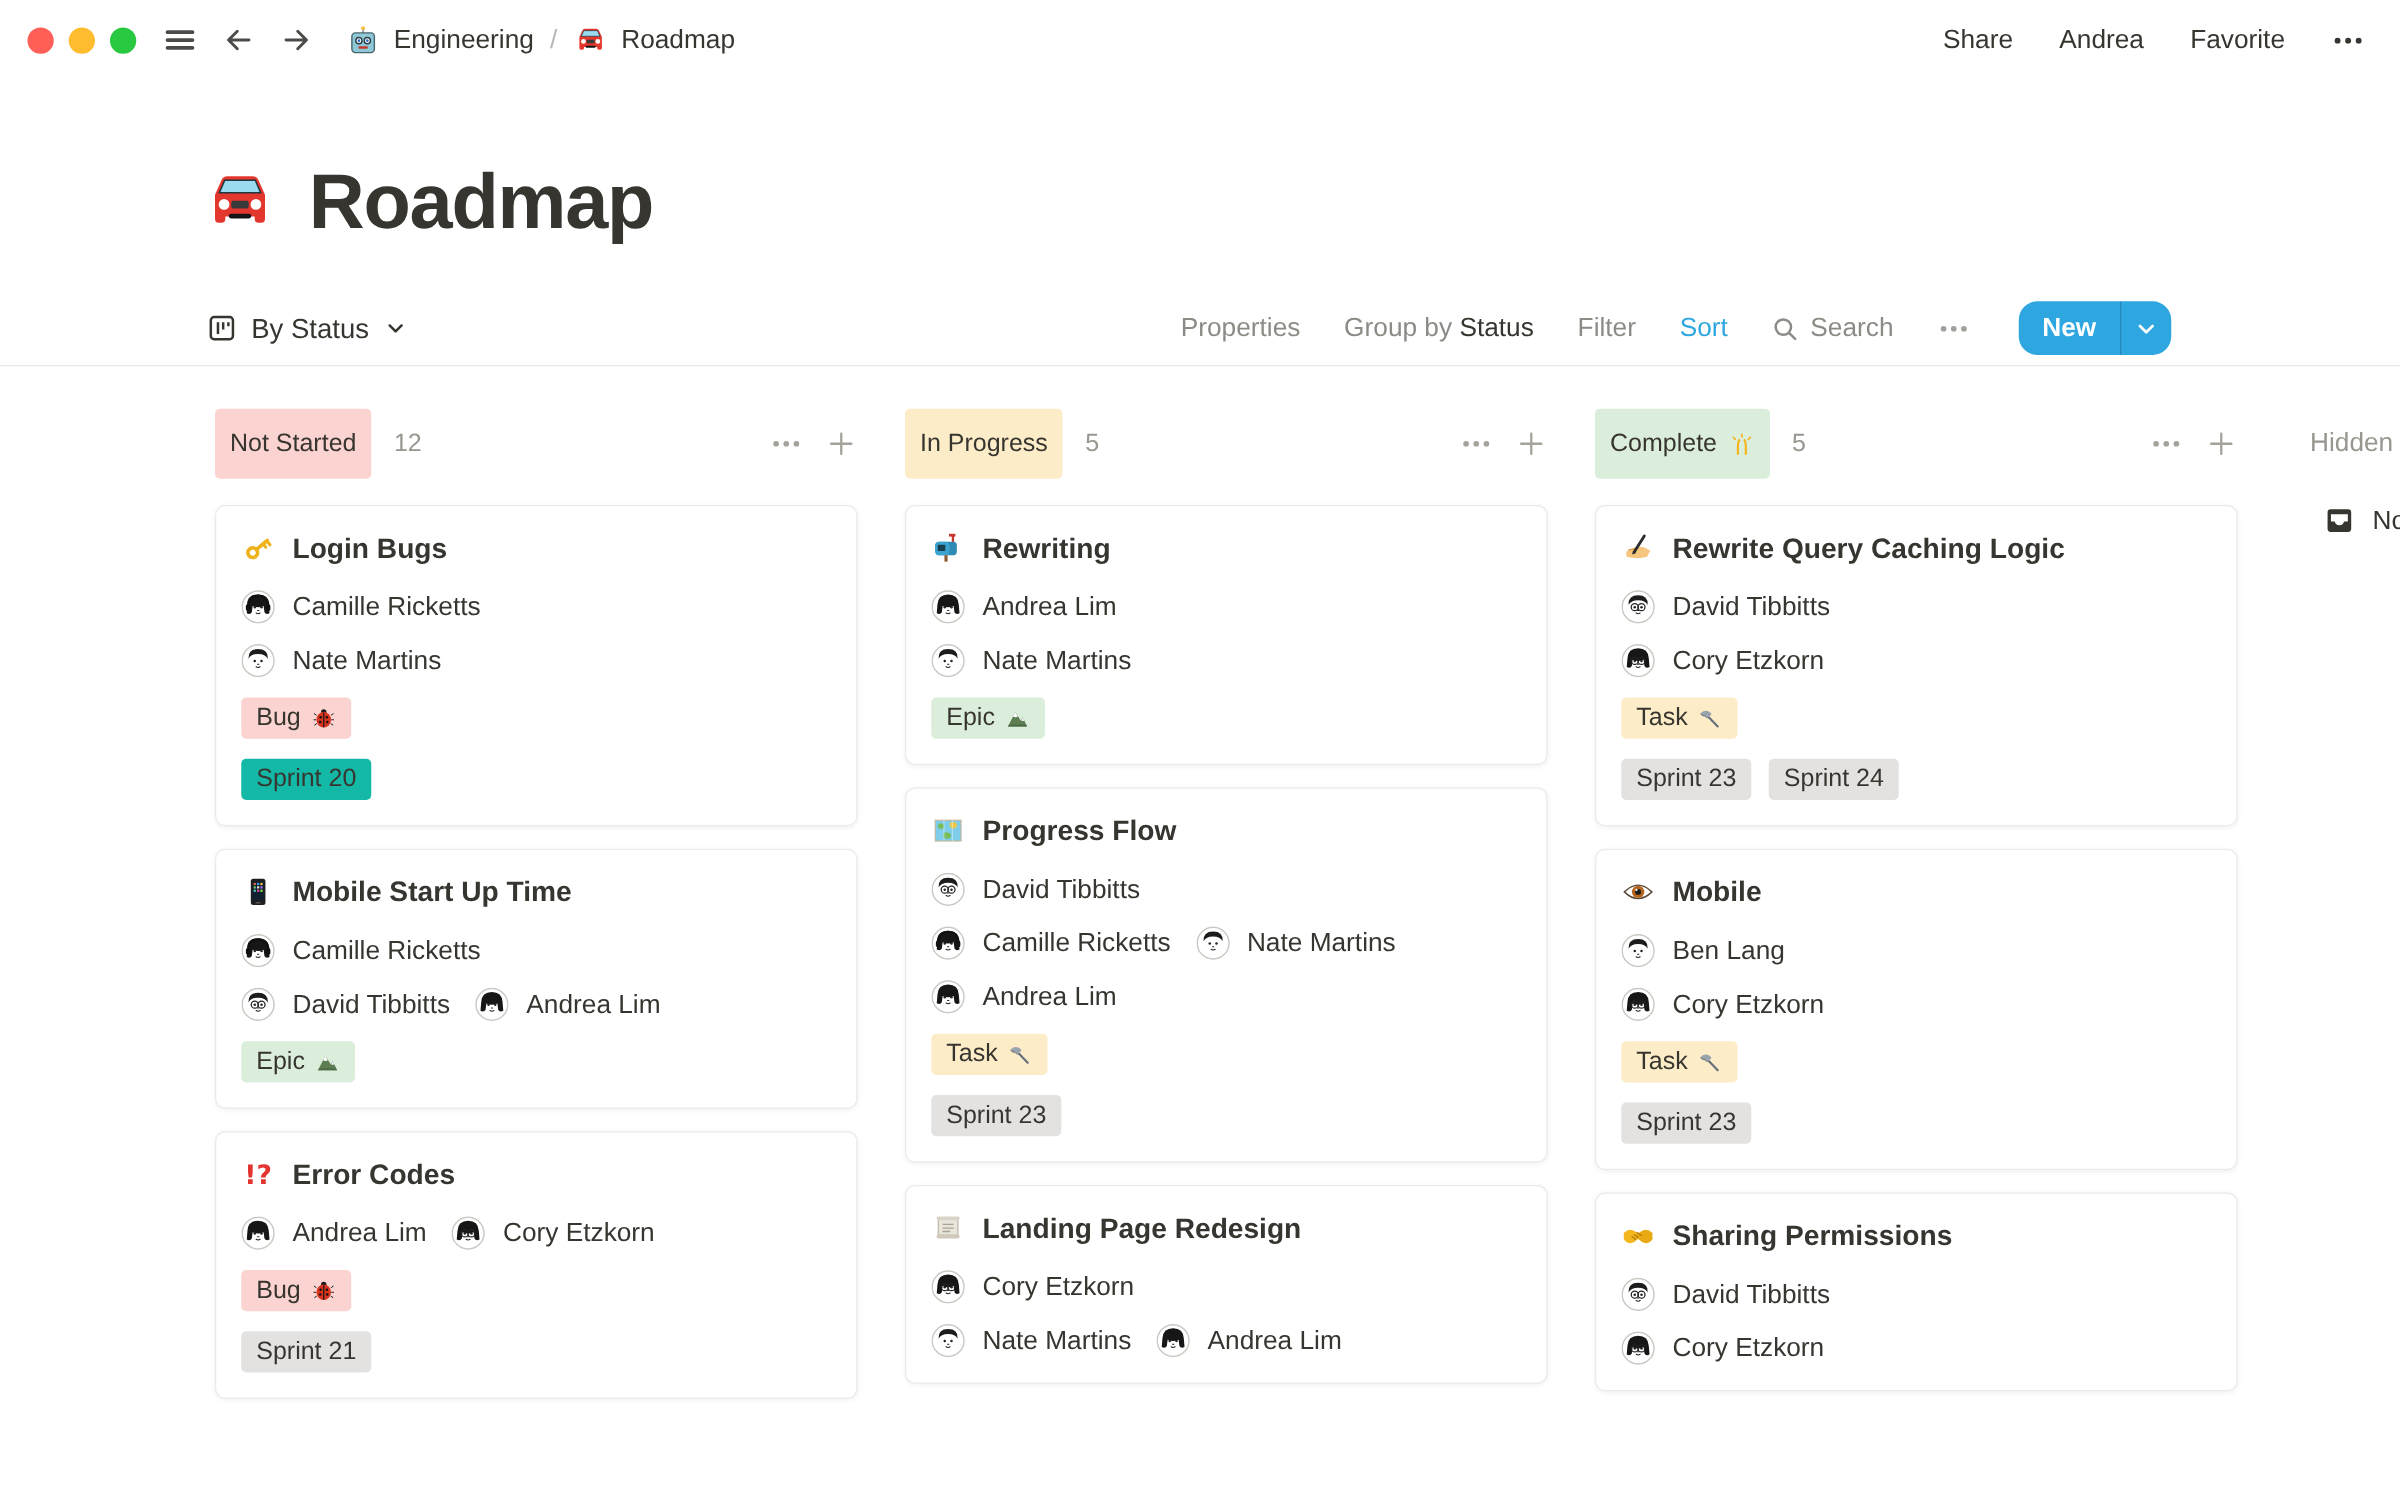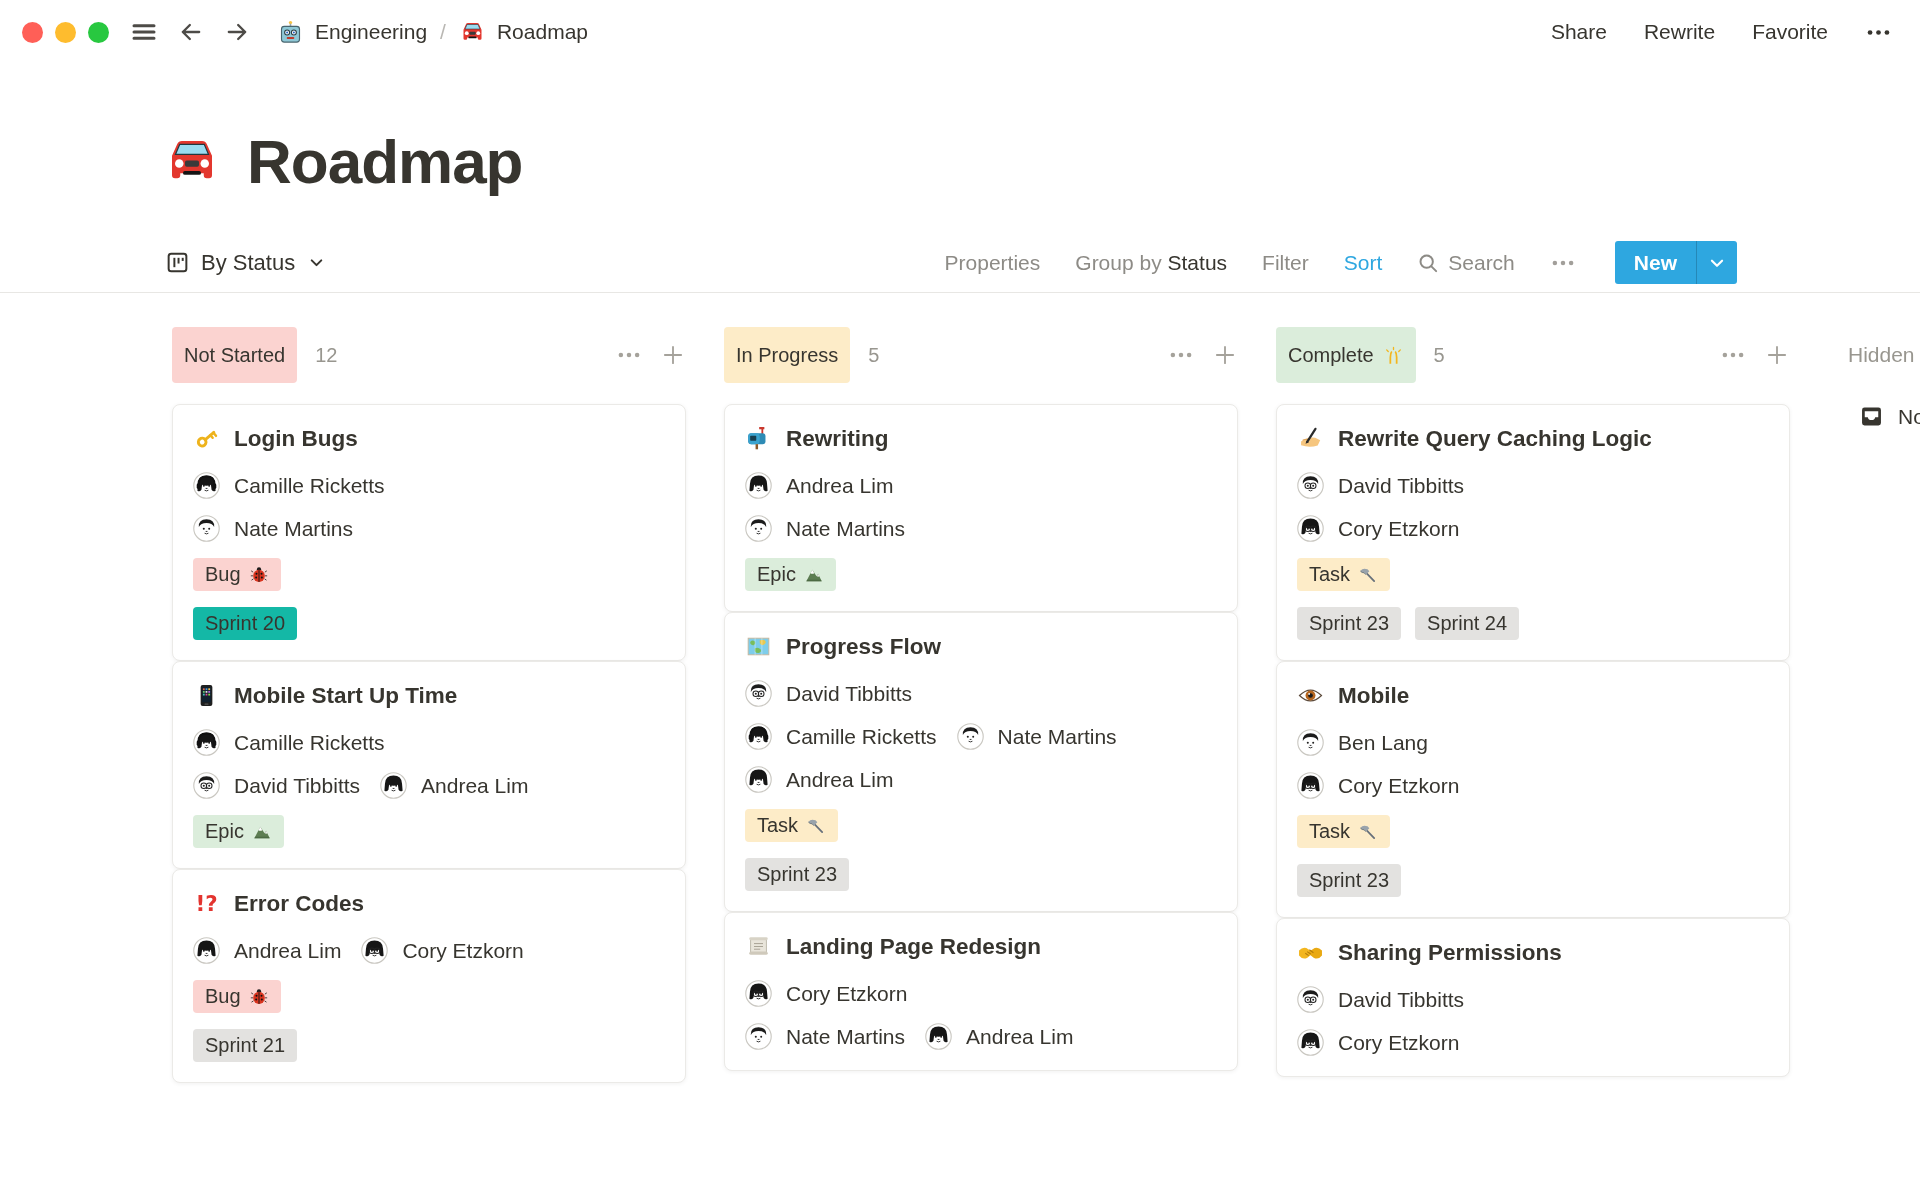--- a/index.html
+++ b/index.html
@@ -33,38 +33,38 @@
   .tb-left { display:flex; align-items:center; gap:11px; font-size:22px; font-weight:500; }
   .board-view-icon { width:25px; height:25px; color:#37352f; }
   .tb-chevron { width:17px; height:17px; color:#37352f; margin-left:2px; }
   .tb-right { margin-left:auto; display:flex; align-items:center; gap:35px;
     font-size:21px; color:#8d8b86; }
   .tb-status-val { color:#37352f; }
   .tb-sort { color:var(--accent); }
   .tb-search { display:flex; align-items:center; gap:9px; }
   .search-glyph { width:22px; height:22px; color:#8d8b86; }
   .tb-dots { width:26px; height:26px; color:#a29f9a; }
-  .new-btn { display:flex; align-items:stretch; background:var(--accent); border-radius:3px;
+  .new-btn { display:flex; align-items:stretch; background:var(--accent); border-radius:15px;
     color:#fff; font-size:21px; font-weight:600; height:43px; margin-left:4px; cursor:pointer; }
   .new-btn .nb-label { display:flex; align-items:center; padding:0 19px; }
   .new-btn .nb-div { width:1px; background:rgba(0,0,0,.18); }
   .new-btn .nb-chev { display:flex; align-items:center; padding:0 11px; }
   .new-btn .nb-chev .svg-icon { width:18px; height:18px; color:#fff; }
 
   
   .board { display:flex; align-items:flex-start; gap:38px; padding-left:172px; margin-top:46px; }
   .column { width:514px; flex:none; }
   .col-header { display:flex; align-items:center; height:32px; }
   .col-badge { display:inline-flex; align-items:center; gap:9px; font-size:20px;
     padding:16px 12px; border-radius:4px; line-height:1.2; }
   .col-badge .svg-icon { width:21px; height:21px; }
   .col-count { margin-left:18px; color:#98968f; font-size:20px; }
   .col-controls { margin-left:auto; display:flex; align-items:center; gap:18px; color:#a5a29b; }
   .col-controls .svg-icon { width:26px; height:26px; cursor:pointer; }
-  .cards { margin-top:33px; display:flex; flex-direction:column; }
+  .cards { margin-top:33px; display:flex; flex-direction:column; gap:18px; }
   .card { background:#fff; border:1px solid #ebeae7; border-radius:8px;
     box-shadow:0 1px 4px rgba(15,15,15,.06); padding:20px; cursor:pointer; }
   .card-title { display:flex; align-items:center; gap:14px; margin-bottom:20px;
     font-size:22.5px; font-weight:600; }
   .card-emoji { width:27px; height:27px; }
   .prow { display:flex; align-items:center; margin-bottom:16px; font-size:21px; }
   .prow:last-child { margin-bottom:0; }
   .person { display:flex; align-items:center; gap:14px; }
   .person + .person { margin-left:20px; }
   .avatar { width:27px; height:27px; }
@@ -131,21 +131,21 @@
             <circle cx="17.1" cy="12.6" r="1.7" fill="#fff"></circle>
             <rect x="9.2" y="11.4" width="5.6" height="2.5" rx=".7" fill="#3a3a3a"></rect>
             <rect x="8.4" y="15.6" width="7.2" height="1.5" rx=".75" fill="#141414"></rect>
           </svg>
         </span>
       <span>Roadmap</span>
     </span>
   </div>
   <div class="topbar-right">
     <span>Share</span>
-    <span>Rewrite</span>
+    <span>Andrea</span>
     <span>Favorite</span>
     <span class="svg-icon topbar-dots">
         <svg viewBox="0 0 24 24" fill="currentColor">
           <circle cx="4.5" cy="12" r="2.1"></circle>
           <circle cx="12" cy="12" r="2.1"></circle>
           <circle cx="19.5" cy="12" r="2.1"></circle>
         </svg>
       </span>
   </div>
 </div>

